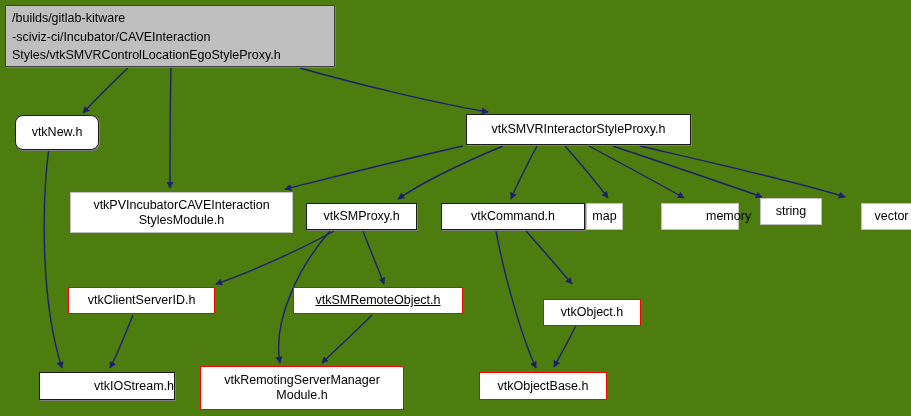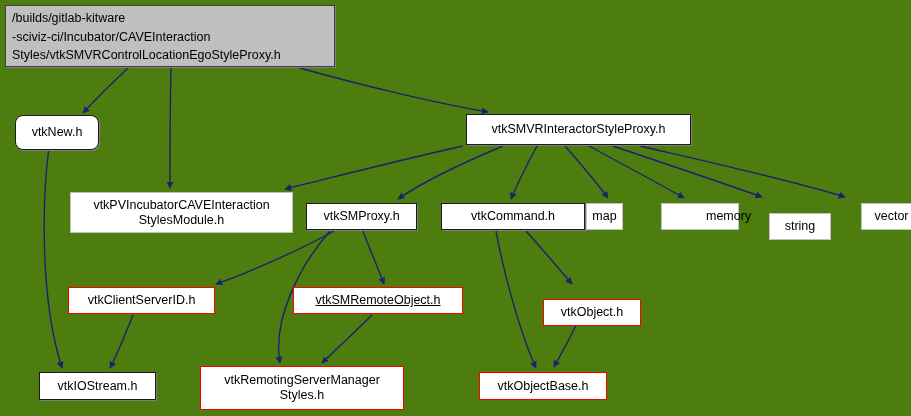--- a/index.html
+++ b/index.html
@@ -101,23 +101,23 @@
 -sciviz-ci/Incubator/CAVEInteraction
 Styles/vtkSMVRControlLocationEgoStyleProxy.h</span></div>
       <div class="node hdr" style="left: 15px; top: 115px; width: 84px; height: 35px; border-radius: 8px;"><span class="node-label">vtkNew.h</span></div>
       <div class="node hdr" style="left: 444px; top: 114px; width: 225px; height: 31px; margin-left: 22px;"><span class="node-label">vtkSMVRInteractorStyleProxy.h</span></div>
       <div class="node sys" style="left: 58px; top: 192px; width: 223px; height: 41px; margin-left: 12px;"><span class="node-label">vtkPVIncubatorCAVEInteraction
 StylesModule.h</span></div>
       <div class="node hdr" style="left: 306px; top: 203px; width: 111px; height: 27px;"><span class="node-label">vtkSMProxy.h</span></div>
       <div class="node hdr" style="left: 441px; top: 203px; width: 144px; height: 27px;"><span class="node-label">vtkCommand.h</span></div>
       <div class="node sys" style="left: 586px; top: 203px; width: 37px; height: 27px;"><span class="node-label">map</span></div>
       <div class="node sys" style="left: 661px; top: 203px; width: 78px; height: 27px; padding-left: 44px;"><span class="node-label">memory</span></div>
-      <div class="node sys" style="left: 760px; top: 213px; width: 62px; height: 27px; margin-left: 9px;"><span class="node-label">string</span></div>
+      <div class="node sys" style="left: 760px; top: 198px; width: 62px; height: 27px;"><span class="node-label">string</span></div>
       <div class="node sys" style="left: 861px; top: 203px; width: 61px; height: 27px;"><span class="node-label">vector</span></div>
       <div class="node red" style="left: 68px; top: 287px; width: 147px; height: 27px;"><span class="node-label">vtkClientServerID.h</span></div>
       <div class="node red" style="left: 293px; top: 287px; width: 170px; height: 27px; text-decoration: underline;"><span class="node-label">vtkSMRemoteObject.h</span></div>
       <div class="node red" style="left: 543px; top: 287px; width: 98px; height: 27px; margin-top: 12px;"><span class="node-label">vtkObject.h</span></div>
-      <div class="node hdr" style="left: 39px; top: 372px; width: 117px; height: 28px;"><span class="node-label">vtkIOStream.h</span></div>
+      <div class="node hdr" style="left: 39px; top: 372px; width: 136px; height: 28px; text-align: right;"><span class="node-label">vtkIOStream.h</span></div>
       <div class="node red" style="left: 200px; top: 366px; width: 204px; height: 44px;"><span class="node-label">vtkRemotingServerManager
-Styles.h</span></div>
+Module.h</span></div>
       <div class="node red" style="left: 479px; top: 372px; width: 128px; height: 28px;"><span class="node-label">vtkObjectBase.h</span></div>
     </div>
 </div>
 
 </body></html>

